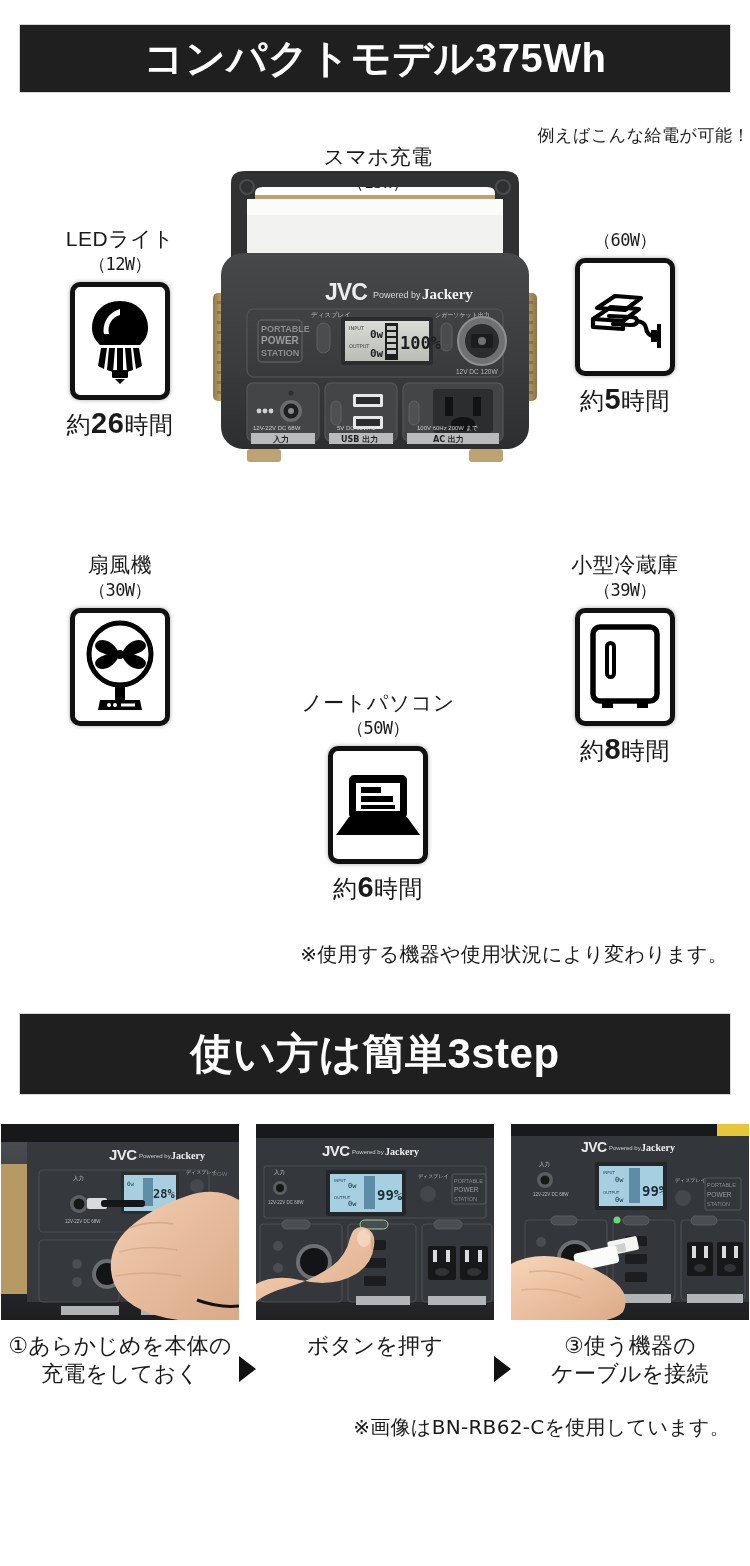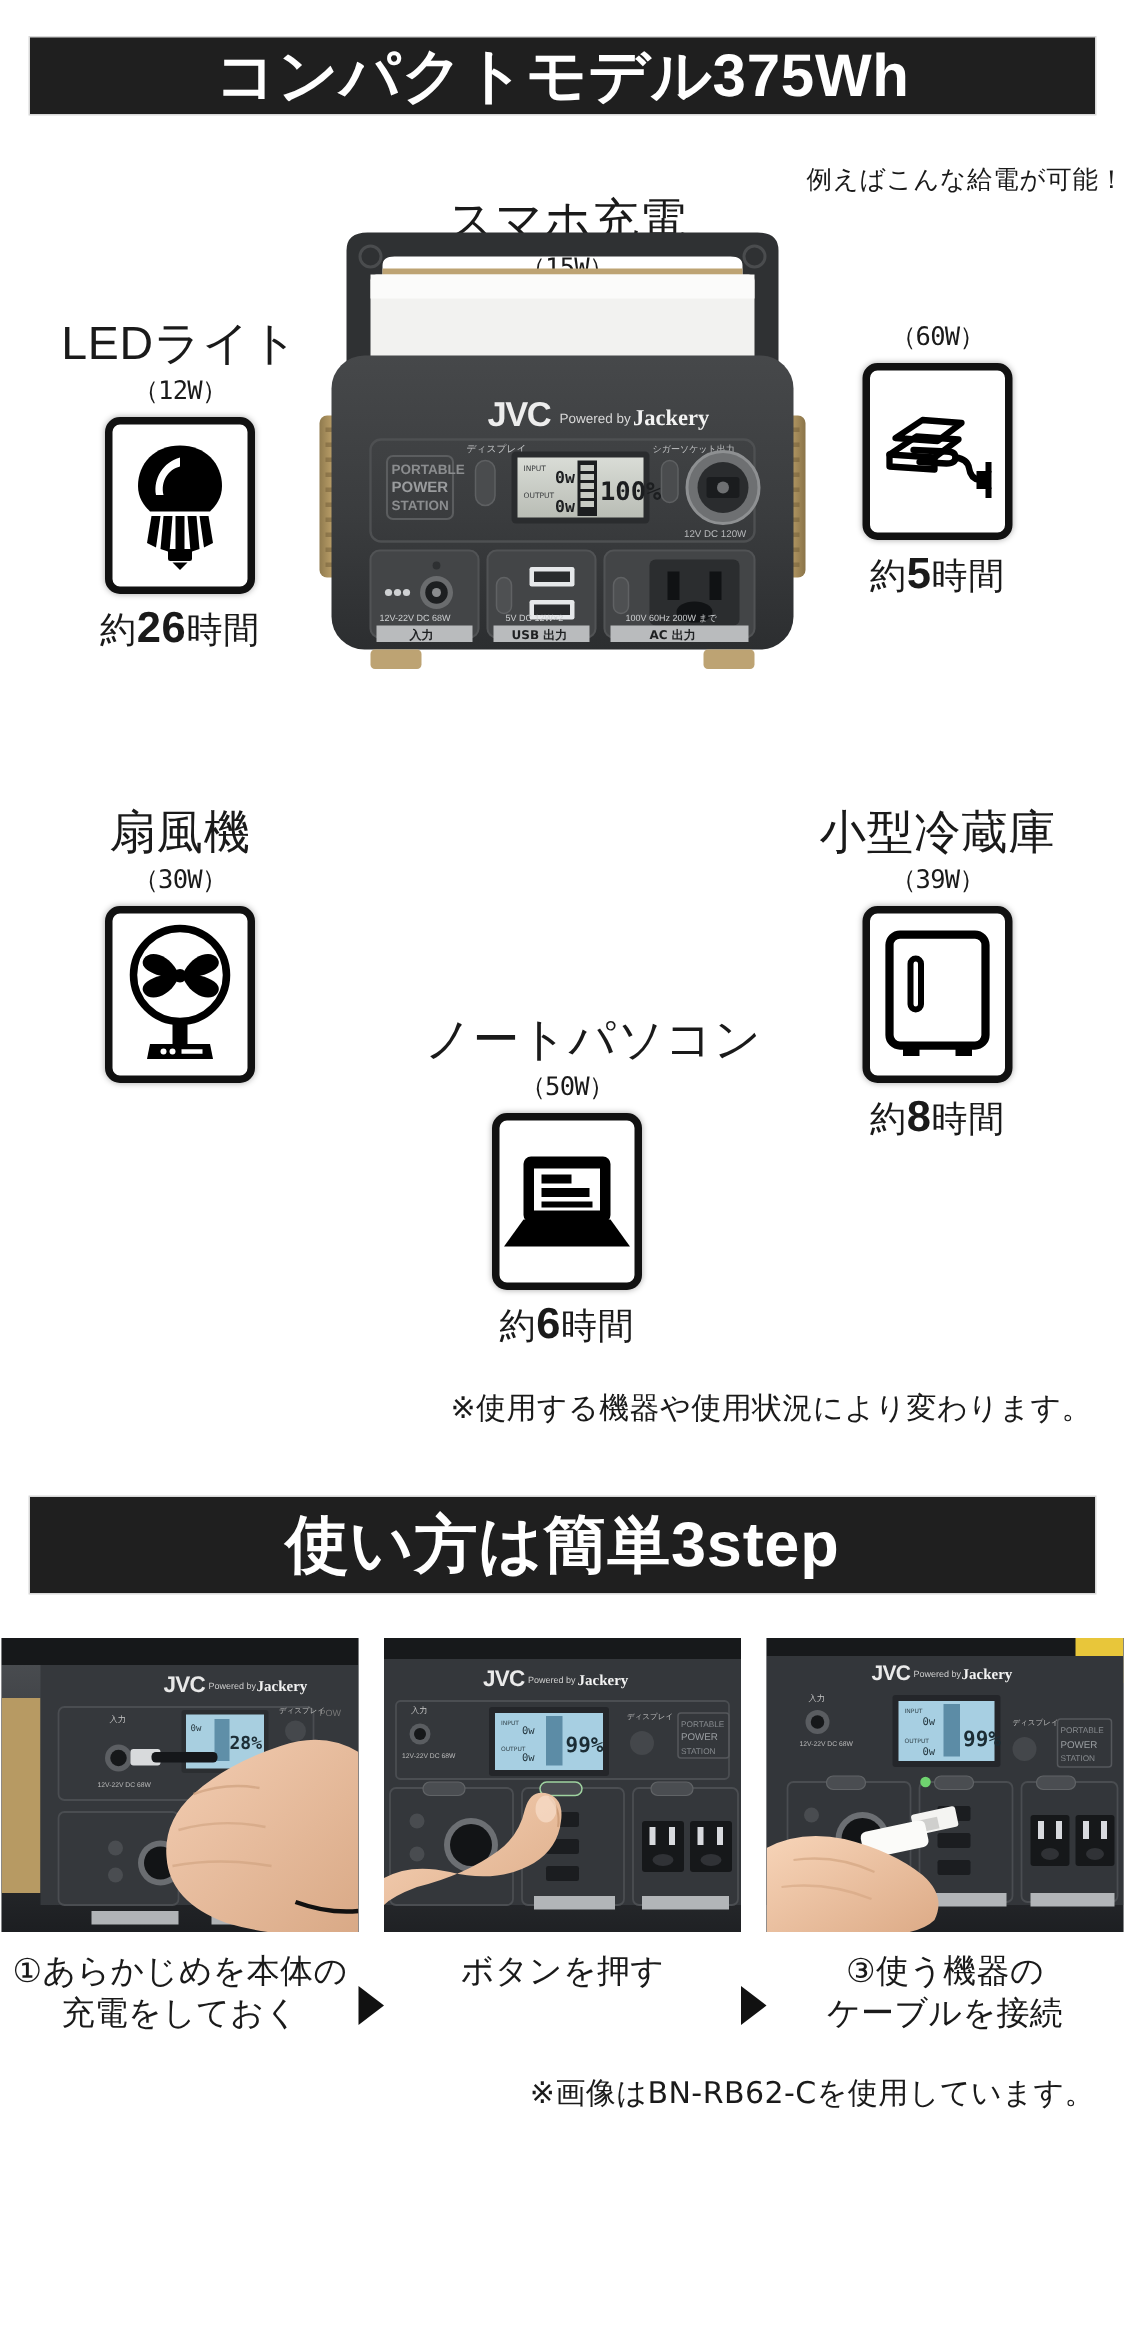--- a/index.html
+++ b/index.html
@@ -20,23 +20,23 @@
     align-items: center;
     justify-content: center;
     box-shadow: 0 0 0 1px #d8d8d8;
   }
   .banner-text {
     color: #ffffff;
     font-weight: bold;
     letter-spacing: 0.5px;
     white-space: nowrap;
   }
-  #banner-1 { height: 51px; margin-top: 25px; }
+  #banner-1 { height: 67px; margin-top: 25px; }
   #banner-1 .banner-text { font-size: 40px; }
-  #banner-2 { height: 64px; }
+  #banner-2 { height: 80px; }
   #banner-2 .banner-text { font-size: 42px; }
 
   .lead {
     text-align: right;
     font-size: 17px;
     margin-top: 32px;
     letter-spacing: 0.5px;
   }
 
   
@@ -45,21 +45,21 @@
     width: 750px;
     height: 800px;
     margin-top: 8px;
   }
   .appliance {
     position: absolute;
     width: 190px;
     text-align: center;
   }
   .ap-name {
-    font-size: 31px;
+    font-size: 21px;
     line-height: 1.15;
     letter-spacing: 0.5px;
     white-space: nowrap;
   }
   .ap-watt {
     font-size: 17px;
     letter-spacing: -0.5px;
     margin-top: 2px;
     font-family: "DejaVu Sans Mono", monospace;
   }

